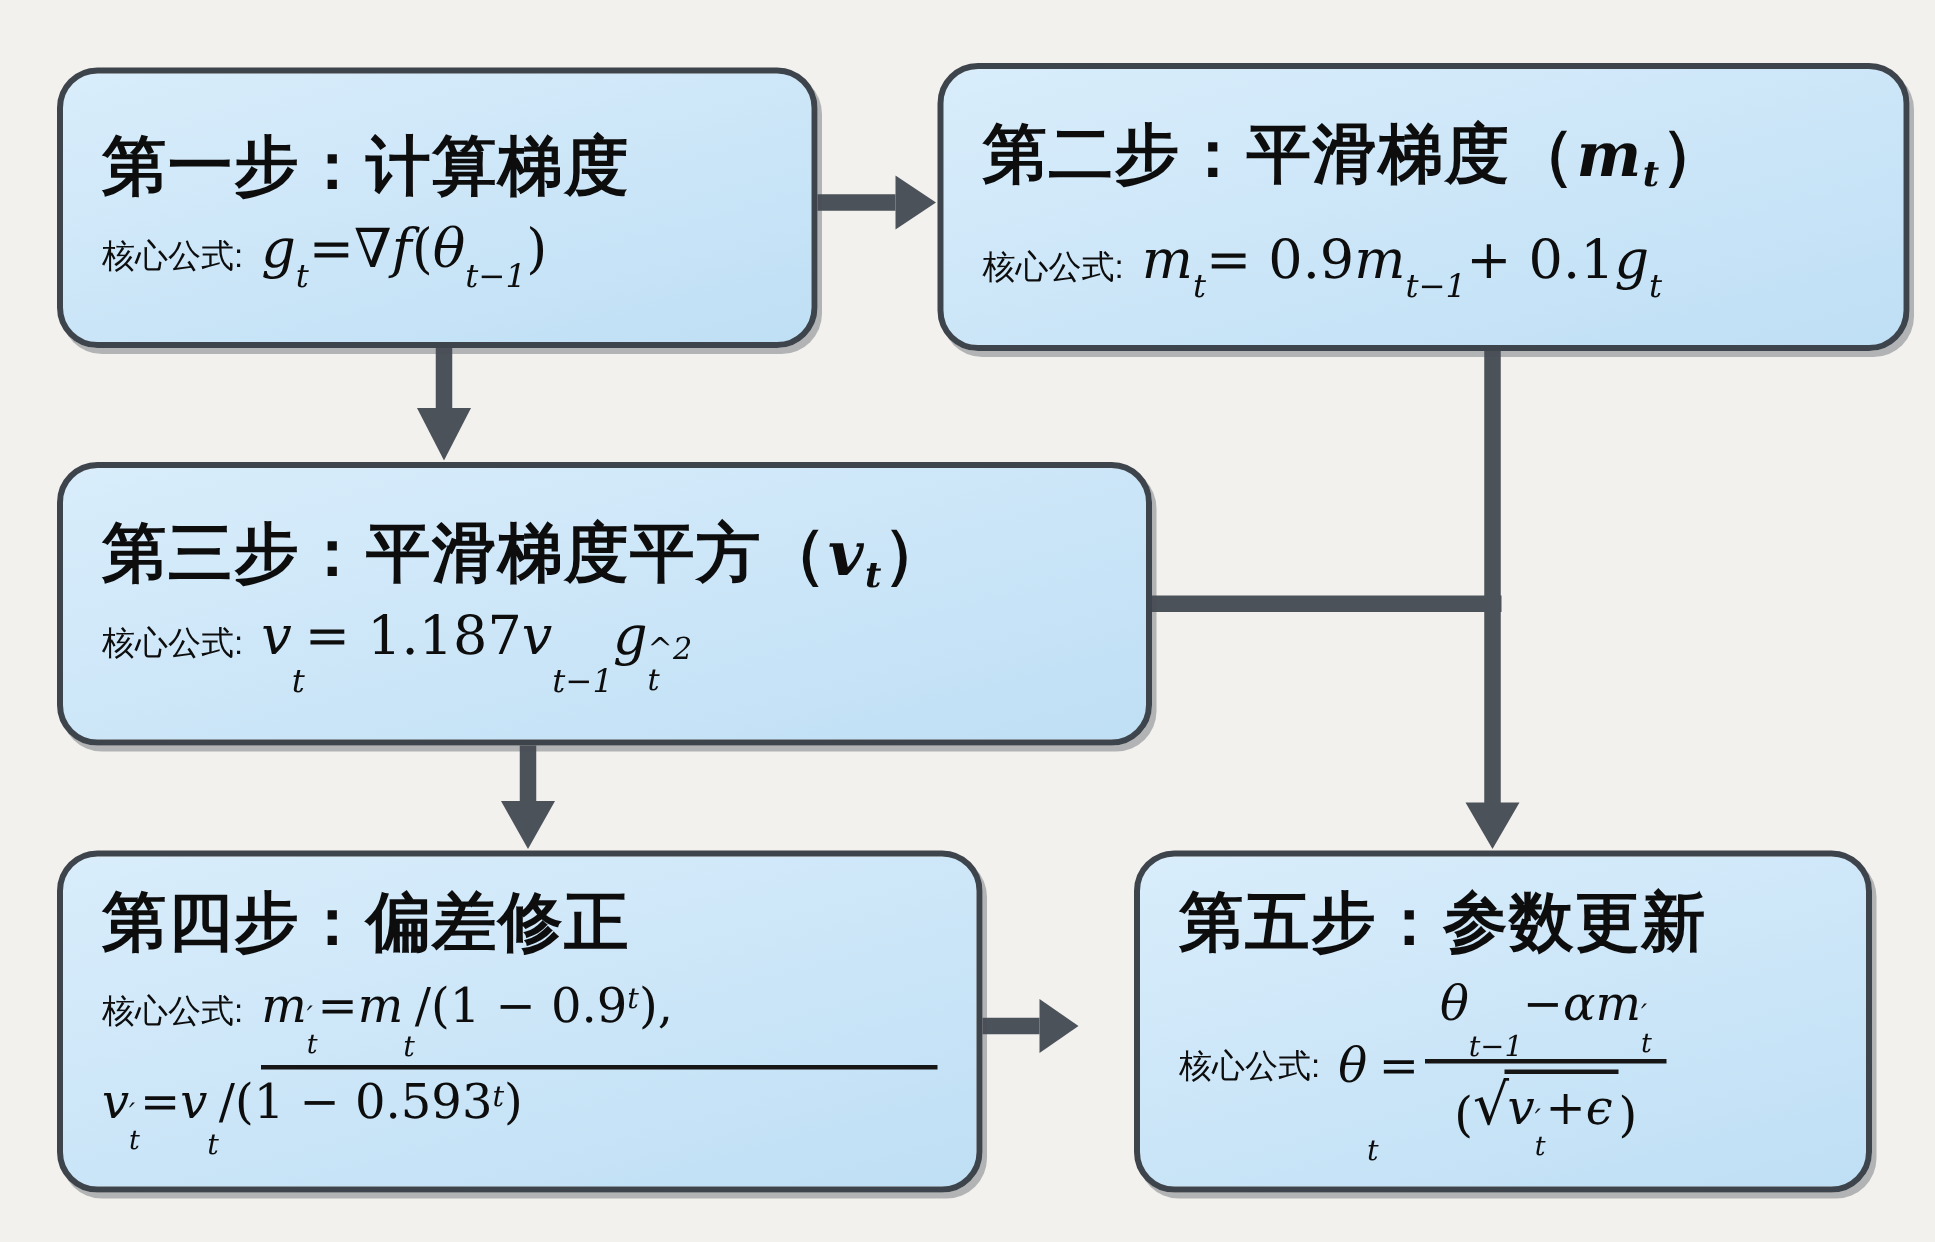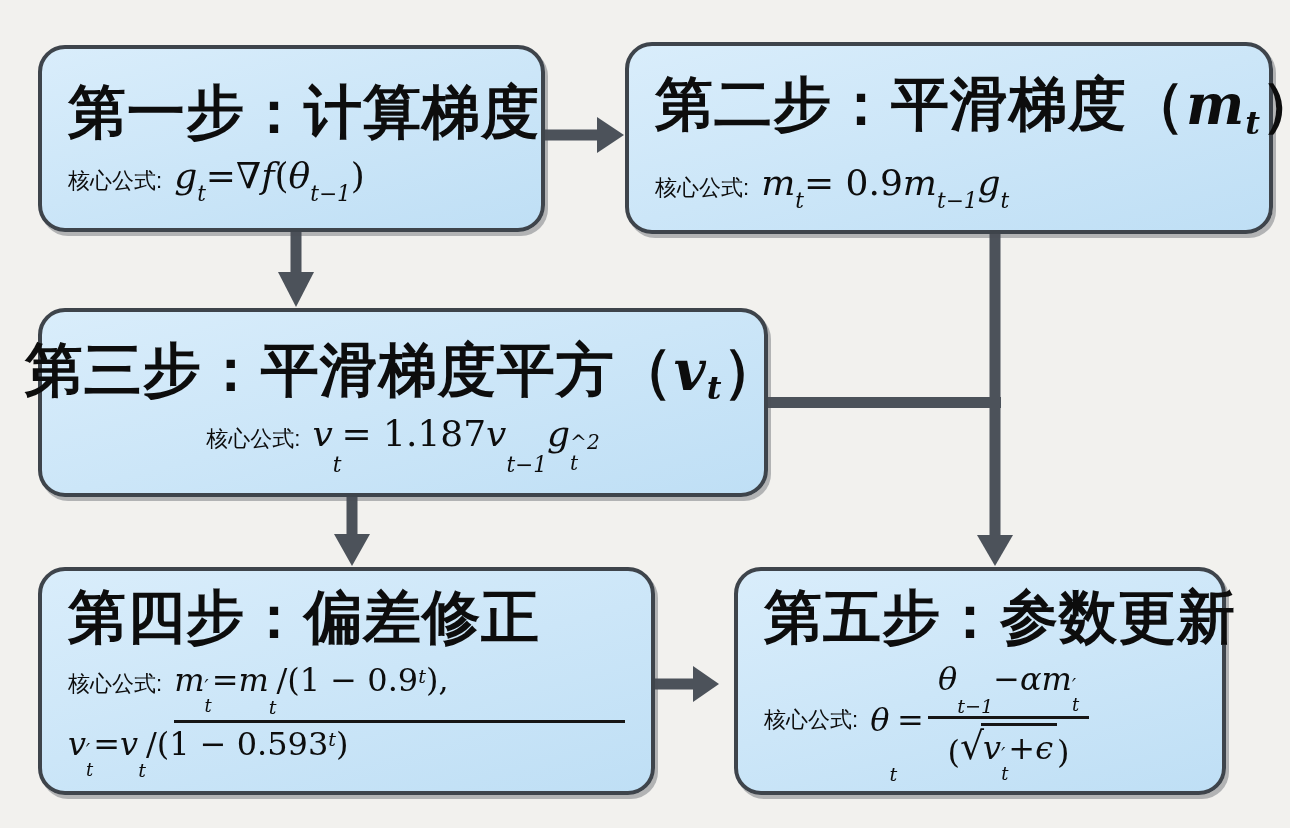--- a/index.html
+++ b/index.html
@@ -21,25 +21,25 @@
     position:absolute;z-index:2;
     background:linear-gradient(165deg,var(--box-fill-top) 0%,var(--box-fill-bottom) 100%);
     border:4px solid var(--box-border);
     border-radius:27px;
     box-shadow:3px 4px 0 rgba(73,79,86,.38);
     display:flex;flex-direction:column;justify-content:center;
     padding:10px 26px;
   }
   .b1{left:38px;top:45px;width:507px;height:187px;}
   .b2{left:625px;top:42px;width:648px;height:192px;gap:15px;}
-  .b3{left:38px;top:308px;width:730px;height:189px;align-items:center;}
+  .b3{left:38px;top:308px;width:730px;height:189px;}
   .b4{left:38px;top:567px;width:617px;height:228px;gap:2px;padding-top:6px;}
-  .b5{left:734px;top:567px;width:492px;height:228px;gap:2px;}
+  .b5{left:756px;top:567px;width:492px;height:228px;gap:2px;}
   .title{
-    font-weight:700;font-size:58px;line-height:1.25;letter-spacing:1px;
+    font-weight:700;font-size:43px;line-height:1.25;letter-spacing:1px;
     white-space:nowrap;margin-bottom:4px;
   }
   .flines{display:flex;flex-direction:column;}
   .fline{
     display:flex;align-items:baseline;white-space:nowrap;
     font-family:"DejaVu Serif",serif;font-size:36px;line-height:1.35;
   }
   .fline.small{font-size:32px;}
   .fline.centered{align-items:center;}
   .tk-lab{font-family:"Liberation Sans",sans-serif;font-style:normal;font-size:22px;margin-right:12px;}
@@ -110,20 +110,21 @@
   <div class="box b2">
     <div class="title"><span>第二步：平滑梯度（</span><span class="tk-bi">m</span><span class="tk-bsub">t</span><span>）</span></div>
     <div class="flines">
         <div class="fline ">
           <span class="tk-lab">核心公式:</span>
           <span class="tk-i">m</span>
           <span class="tk-sub">t</span>
           <span class="tk-t"> = 0.9</span>
           <span class="tk-i">m</span>
           <span class="tk-sub">t−1</span>
+          <span class="tk-t"> + 0.1</span>
           <span class="tk-i">g</span>
           <span class="tk-sub">t</span>
         </div>
       </div>
   </div>
 
   <div class="box b3">
     <div class="title"><span>第三步：平滑梯度平方（</span><span class="tk-bi">v</span><span class="tk-bsub">t</span><span>）</span></div>
     <div class="flines">
         <div class="fline ">

